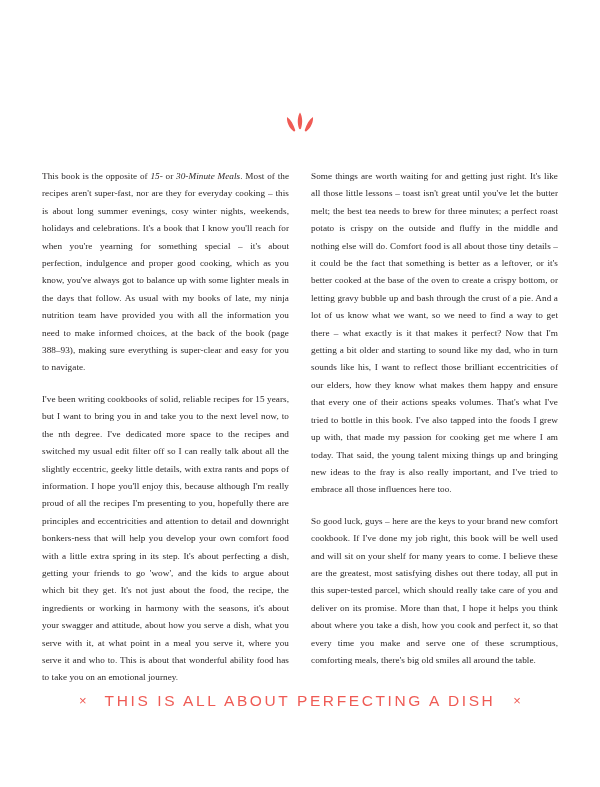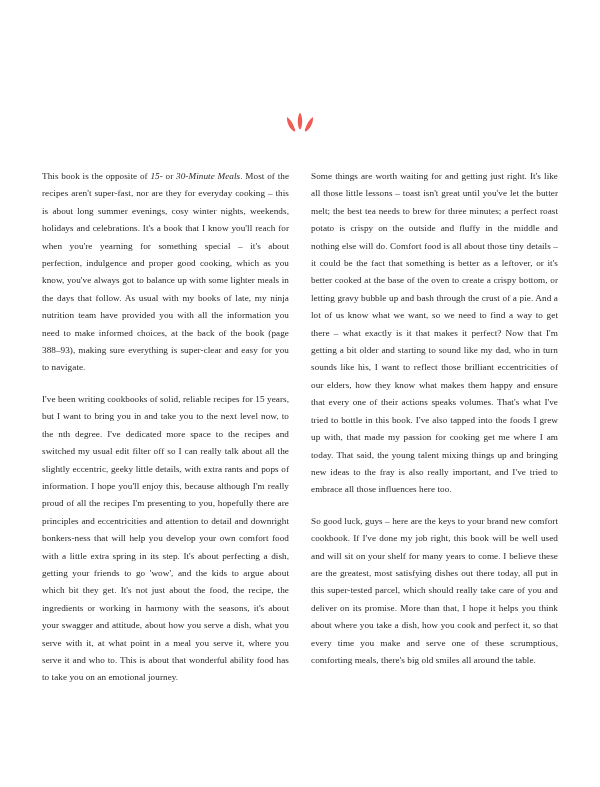--- a/index.html
+++ b/index.html
@@ -102,14 +102,21 @@
     <div class="col">
       <p>This book is the opposite of <em>15-</em> or <em>30-Minute Meals</em>. Most of the recipes aren't super-fast, nor are they for everyday cooking – this is about long summer evenings, cosy winter nights, weekends, holidays and celebrations. It's a book that I know you'll reach for when you're yearning for something special – it's about perfection, indulgence and proper good cooking, which as you know, you've always got to balance up with some lighter meals in the days that follow. As usual with my books of late, my ninja nutrition team have provided you with all the information you need to make informed choices, at the back of the book (page 388–93), making sure everything is super-clear and easy for you to navigate.</p>
       <p>I've been writing cookbooks of solid, reliable recipes for 15 years, but I want to bring you in and take you to the next level now, to the nth degree. I've dedicated more space to the recipes and switched my usual edit filter off so I can really talk about all the slightly eccentric, geeky little details, with extra rants and pops of information. I hope you'll enjoy this, because although I'm really proud of all the recipes I'm presenting to you, hopefully there are principles and eccentricities and attention to detail and downright bonkers-ness that will help you develop your own comfort food with a little extra spring in its step. It's about perfecting a dish, getting your friends to go 'wow', and the kids to argue about which bit they get. It's not just about the food, the recipe, the ingredients or working in harmony with the seasons, it's about your swagger and attitude, about how you serve a dish, what you serve with it, at what point in a meal you serve it, where you serve it and who to. This is about that wonderful ability food has to take you on an emotional journey.</p>
     </div>
     <div class="col">
       <p>Some things are worth waiting for and getting just right. It's like all those little lessons – toast isn't great until you've let the butter melt; the best tea needs to brew for three minutes; a perfect roast potato is crispy on the outside and fluffy in the middle and nothing else will do. Comfort food is all about those tiny details – it could be the fact that something is better as a leftover, or it's better cooked at the base of the oven to create a crispy bottom, or letting gravy bubble up and bash through the crust of a pie. And a lot of us know what we want, so we need to find a way to get there – what exactly is it that makes it perfect? Now that I'm getting a bit older and starting to sound like my dad, who in turn sounds like his, I want to reflect those brilliant eccentricities of our elders, how they know what makes them happy and ensure that every one of their actions speaks volumes. That's what I've tried to bottle in this book. I've also tapped into the foods I grew up with, that made my passion for cooking get me where I am today. That said, the young talent mixing things up and bringing new ideas to the fray is also really important, and I've tried to embrace all those influences here too.</p>
       <p>So good luck, guys – here are the keys to your brand new comfort cookbook. If I've done my job right, this book will be well used and will sit on your shelf for many years to come. I believe these are the greatest, most satisfying dishes out there today, all put in this super-tested parcel, which should really take care of you and deliver on its promise. More than that, I hope it helps you think about where you take a dish, how you cook and perfect it, so that every time you make and serve one of these scrumptious, comforting meals, there's big old smiles all around the table.</p>
     </div>
   </div>
 
+  <div class="footer">
+    <div class="footer-line">
+      <span class="footer-x">×</span>
+      <span class="footer-text">THIS IS ALL ABOUT PERFECTING A DISH</span>
+      <span class="footer-x">×</span>
+    </div>
+  </div>
 
 </div>
 
 </body></html>

